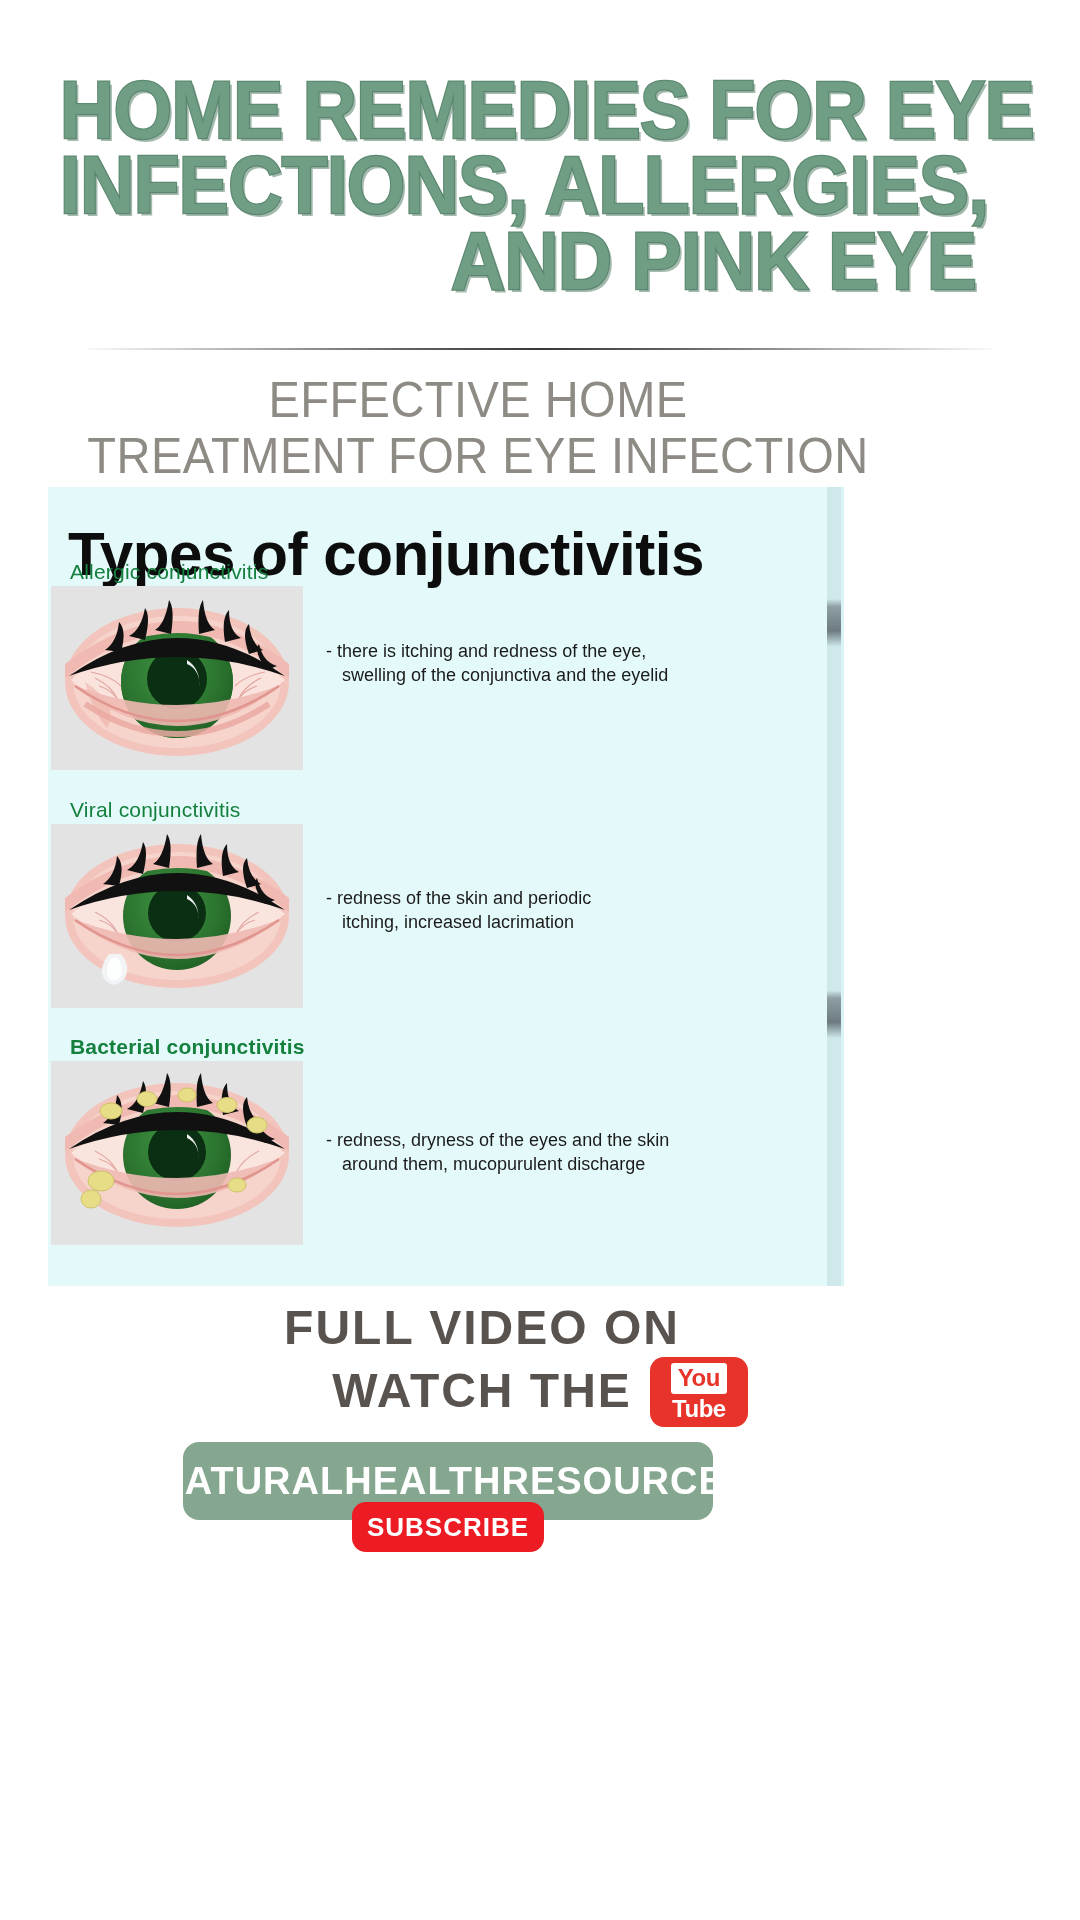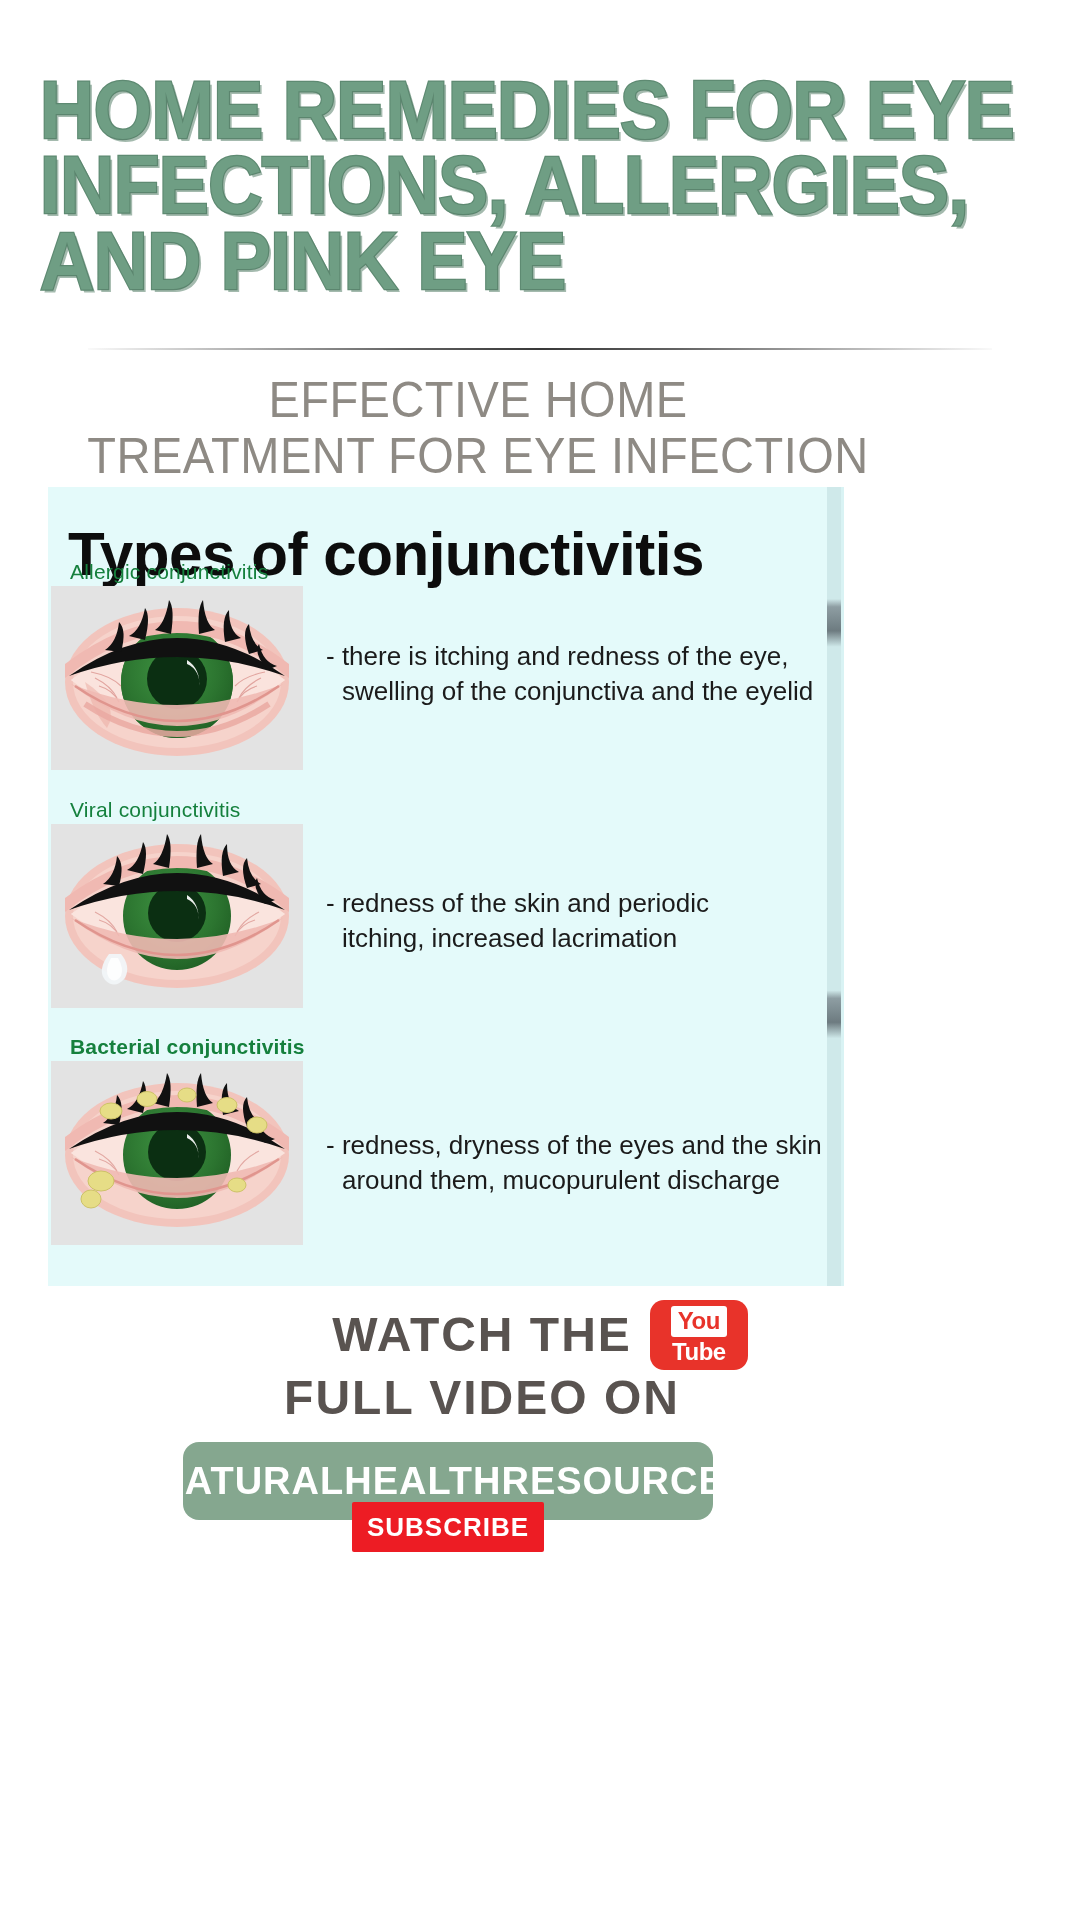--- a/index.html
+++ b/index.html
@@ -15,21 +15,22 @@
     font-family: "Liberation Sans", sans-serif;
     background: #ffffff;
   }
 
   
   .title-block {
     position: absolute;
     top: 72px;
     left: 0;
     width: 996px;
-    text-align: left;
+    text-align: right;
+    padding-left: 20px;
   }
   .title-line {
     font-family: "Liberation Sans Narrow", "Liberation Sans", sans-serif;
     font-weight: bold;
     font-size: 82px;
     line-height: 0.92;
     letter-spacing: -1px;
     color: #6f9e84;
     -webkit-text-stroke: 2.5px #5e8a72;
     paint-order: stroke fill;
@@ -141,21 +142,21 @@
     width: 252px;
     height: 184px;
     background: #e3e3e3;
     overflow: hidden;
   }
   .row-text {
     position: absolute;
     left: 278px;
     width: 512px;
     font-family: "Liberation Sans", sans-serif;
-    font-size: 26px;
+    font-size: 18px;
     line-height: 1.34;
     color: #1b1b1b;
   }
   .row-text .cont {
     display: block;
     padding-left: 16px;
   }
 
   
   #row-allergic .row-label  { top: 0px; }
@@ -256,21 +257,21 @@
   .subscribe-btn {
     position: absolute;
     top: 202px;
     left: 352px;
     width: 192px;
     height: 50px;
     background: #ed1c24;
     display: flex;
     align-items: center;
     justify-content: center;
-    border-radius: 2px;
+    border-radius: 14px;
   }
   .subscribe-btn span {
     font-family: "Liberation Sans", sans-serif;
     font-weight: bold;
     font-size: 26px;
     color: #ffffff;
     letter-spacing: 1px;
     white-space: nowrap;
   }
 
@@ -452,30 +453,30 @@
   </div>
 
 </div>
 <div class="panel-scroll-strip"></div>
 <div class="panel-edge-line"></div>
 
 <div class="cta-block">
 
   <div class="cta-rows">
     <div class="cta-row">
+      <span class="cta-text">FULL VIDEO ON</span>
+      <div style="width:98px;height:1px;"></div>
+    </div>
+    <div class="cta-row">
       <span class="cta-text">WATCH THE</span>
       <div class="yt-logo">
         <span class="yt-you">You</span>
         <span class="yt-tube">Tube</span>
       </div>
     </div>
-    <div class="cta-row">
-      <span class="cta-text">FULL VIDEO ON</span>
-      <div style="width:98px;height:1px;"></div>
-    </div>
   </div>
 
   <div class="channel-pill">
     <span>/NATURALHEALTHRESOURCES</span>
   </div>
 
   <div class="subscribe-btn">
     <span>SUBSCRIBE</span>
   </div>
 

